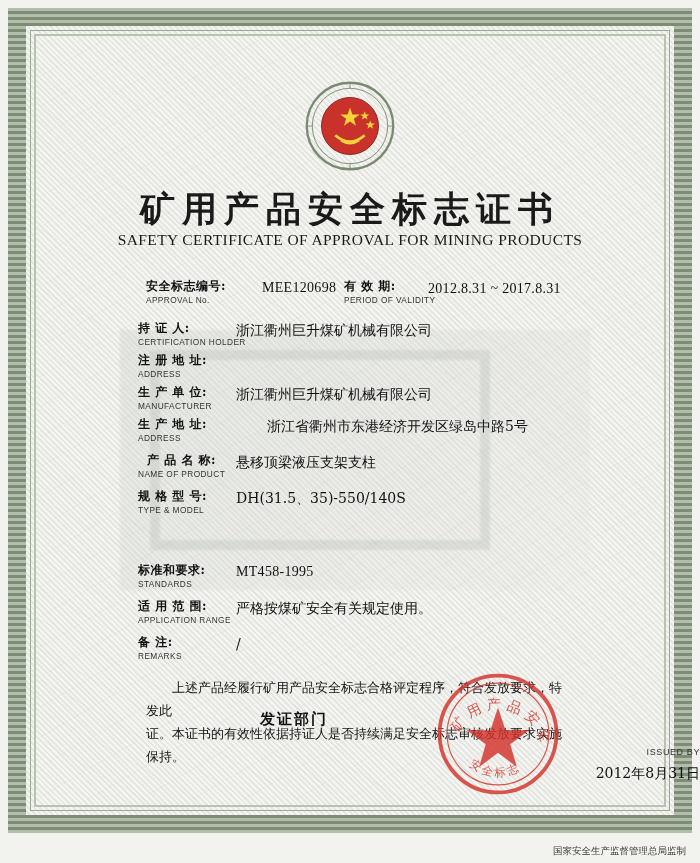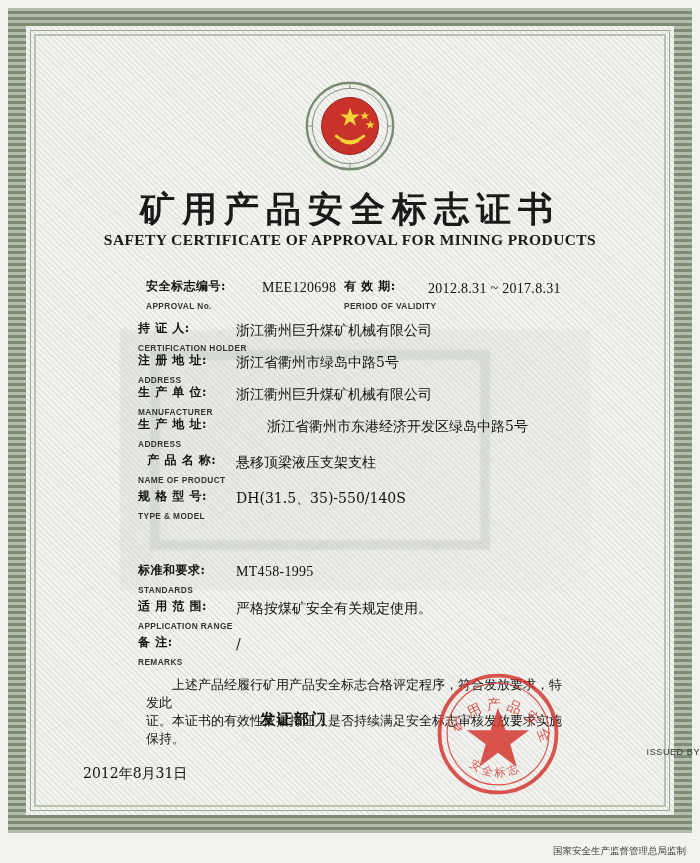--- a/index.html
+++ b/index.html
@@ -101,21 +101,21 @@
     letter-spacing: 7px;
     color: #1a1a1a;
   }
   .title-en {
     position: absolute;
     left: 0; top: 231px;
     width: 700px;
     text-align: center;
     font-family: "Liberation Serif", serif;
     font-size: 15.5px;
-    font-weight: bold;
+    font-weight: normal;
     letter-spacing: 0.4px;
     color: #1a1a1a;
   }
 
   
   .field {
     position: absolute;
     font-size: 14px;
     color: #141414;
   }
@@ -127,23 +127,22 @@
     color: #111;
     display: block;
     white-space: nowrap;
   }
   .label-en {
     font-family: "Liberation Sans", sans-serif;
     font-size: 8.3px;
     letter-spacing: 0.4px;
     color: #333;
     display: block;
-    margin-top: 6px;
+    margin-top: 0;
     white-space: nowrap;
-    font-weight: bold;
   }
   .value {
     font-family: "DejaVu Serif", serif;
     font-size: 14px;
     color: #111;
     white-space: nowrap;
   }
   .value-mono {
     font-family: "Liberation Serif", serif;
     font-size: 14px;
@@ -152,21 +151,21 @@
     white-space: nowrap;
   }
 
   
   .statement {
     position: absolute;
     left: 146px; top: 676px;
     width: 416px;
     font-family: "DejaVu Serif", serif;
     font-size: 13px;
-    line-height: 18px;
+    line-height: 23px;
     color: #141414;
     text-indent: 26px;
   }
   .statement .line2 { text-indent: 0; display: block; }
 
   .issued-cn {
     position: absolute;
     left: 0; top: 710px;
     width: 588px;
     text-align: center;
@@ -183,21 +182,21 @@
     text-align: right;
     font-family: "Liberation Sans", sans-serif;
     font-size: 9px;
     letter-spacing: 0.6px;
     color: #333;
   }
   .issued-date {
     position: absolute;
     left: 0; top: 765px;
     width: 700px;
-    text-align: left;
+    text-align: right;
     font-family: "DejaVu Serif", serif;
     font-size: 14px;
     color: #111;
     padding-left: 83px;
     box-sizing: border-box;
   }
 
   
   .seal {
     position: absolute;
@@ -282,21 +281,20 @@
   <div class="field" style="left:138px; top:320px;">
     <span class="label-cn">持 证 人:</span>
     <span class="label-en">CERTIFICATION HOLDER</span>
   </div>
   <div class="field value" style="left:236px; top:322px;">浙江衢州巨升煤矿机械有限公司</div>
 
   <div class="field" style="left:138px; top:352px;">
     <span class="label-cn">注 册 地 址:</span>
     <span class="label-en">ADDRESS</span>
   </div>
-  <div class="field value" style="left:236px; top:354px;">浙江省衢州市绿岛中路5号</div>
 
   <div class="field" style="left:138px; top:384px;">
     <span class="label-cn">生 产 单 位:</span>
     <span class="label-en">MANUFACTURER</span>
   </div>
   <div class="field value" style="left:236px; top:386px;">浙江衢州巨升煤矿机械有限公司</div>
 
   <div class="field" style="left:138px; top:416px;">
     <span class="label-cn">生 产 地 址:</span>
     <span class="label-en">ADDRESS</span>

